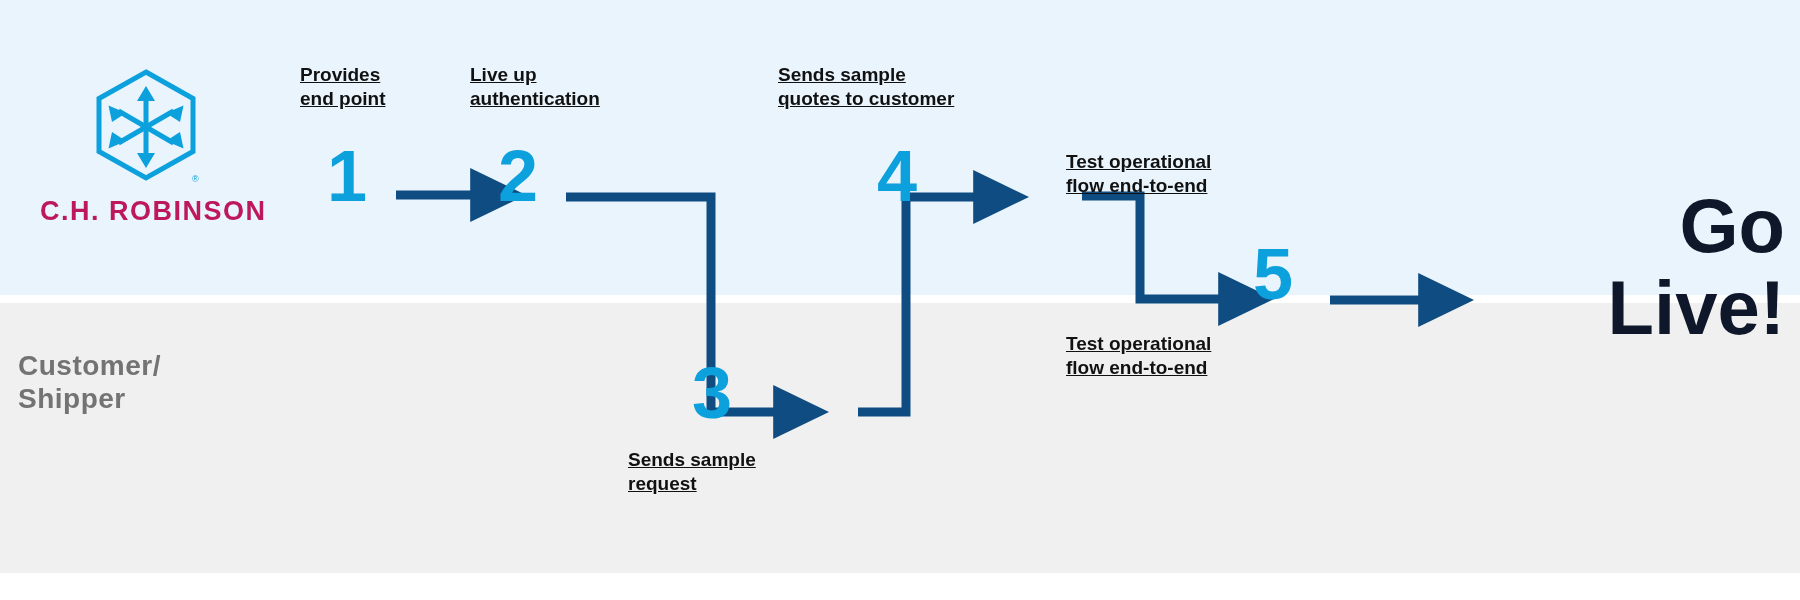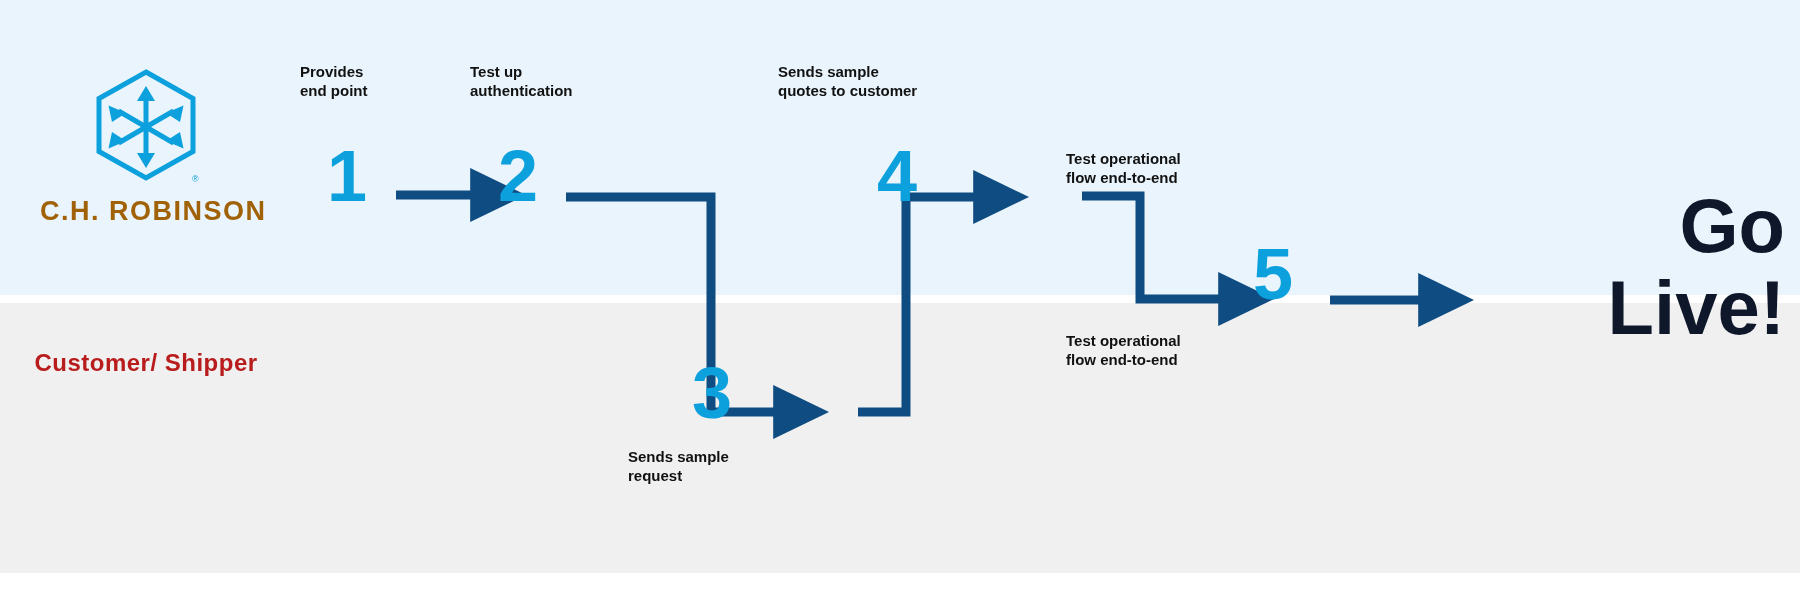--- a/index.html
+++ b/index.html
@@ -54,53 +54,54 @@
     top: 68px;
     width: 212px;
     text-align: center;
   }
   #brand-logo { display: block; margin: 0 auto; }
   #brand-wordmark {
     margin-top: 10px;
     font-size: 27px;
     font-weight: bold;
     letter-spacing: 1.5px;
-    color: #a16207;
+    color: #be185d;
     white-space: nowrap;
   }
 
   
   #lane-label {
     left: 18px;
     top: 349px;
     width: 256px;
-    text-align: center;
-    font-size: 24px;
+    text-align: left;
+    font-size: 28px;
     line-height: 1.18;
     font-weight: bold;
-    color: #b91c1c;
+    color: #737373;
     letter-spacing: 0.5px;
   }
 
   
   .step-num {
     font-size: 72px;
     line-height: 1;
     font-weight: bold;
     color: #0ca0dd;
     text-align: center;
   }
 
   
   .caption {
-    font-size: 15px;
+    font-size: 19px;
     line-height: 1.24;
     font-weight: bold;
     color: #111111;
     white-space: pre-line;
+    text-decoration: underline;
   }
 
   
   #golive {
     left: 1500px;
     top: 185px;
     width: 285px;
     text-align: right;
     font-size: 76px;
     line-height: 1.08;
@@ -184,21 +185,21 @@
     <div id="brand-wordmark">C.H. ROBINSON</div>
   </div>
 
   <div class="node" id="lane-label">Customer/
 Shipper</div>
 
   <div class="node caption" style="left:300px; top:63px; width:180px;">Provides
 end point</div>
   <div class="node step-num" style="left:312px; top:140px; width:70px;">1</div>
 
-  <div class="node caption" style="left:470px; top:63px; width:210px;">Test up
+  <div class="node caption" style="left:470px; top:63px; width:210px;">Live up
 authentication</div>
   <div class="node step-num" style="left:483px; top:140px; width:70px;">2</div>
 
   <div class="node step-num" style="left:677px; top:357px; width:70px;">3</div>
   <div class="node caption" style="left:628px; top:448px; width:210px;">Sends sample
 request</div>
 
   <div class="node caption" style="left:778px; top:63px; width:270px;">Sends sample
 quotes to customer</div>
   <div class="node step-num" style="left:862px; top:140px; width:70px;">4</div>

